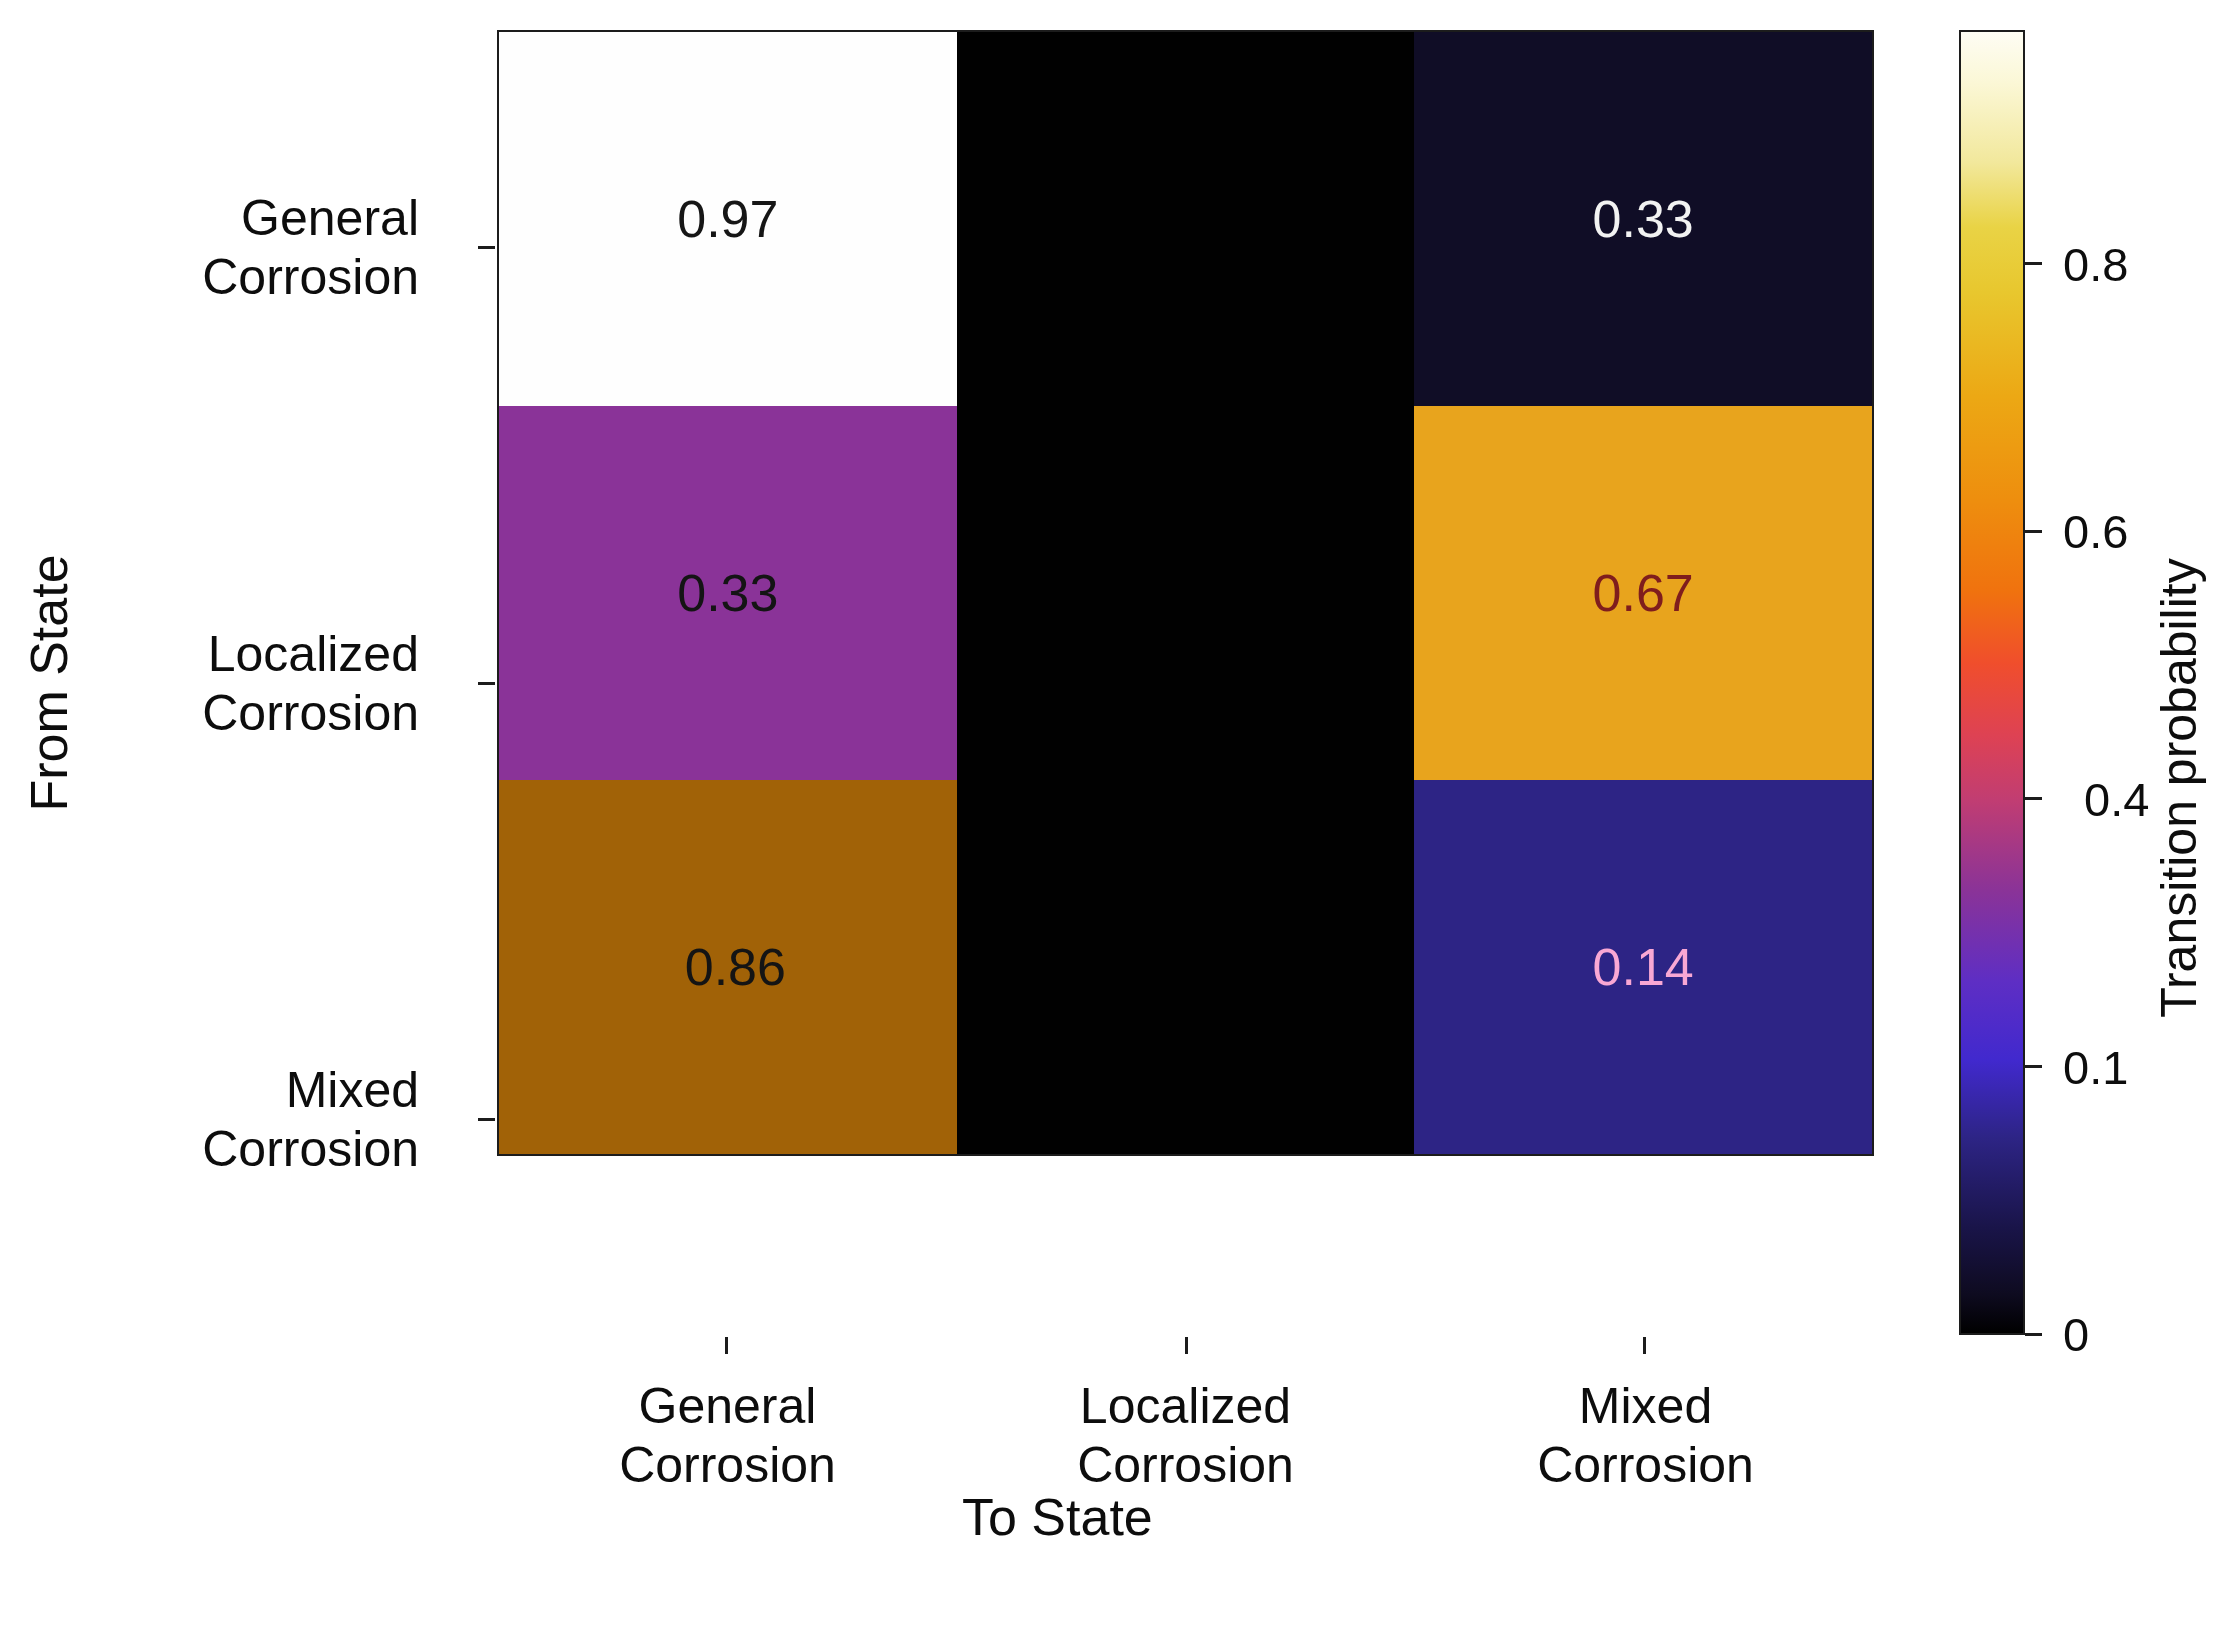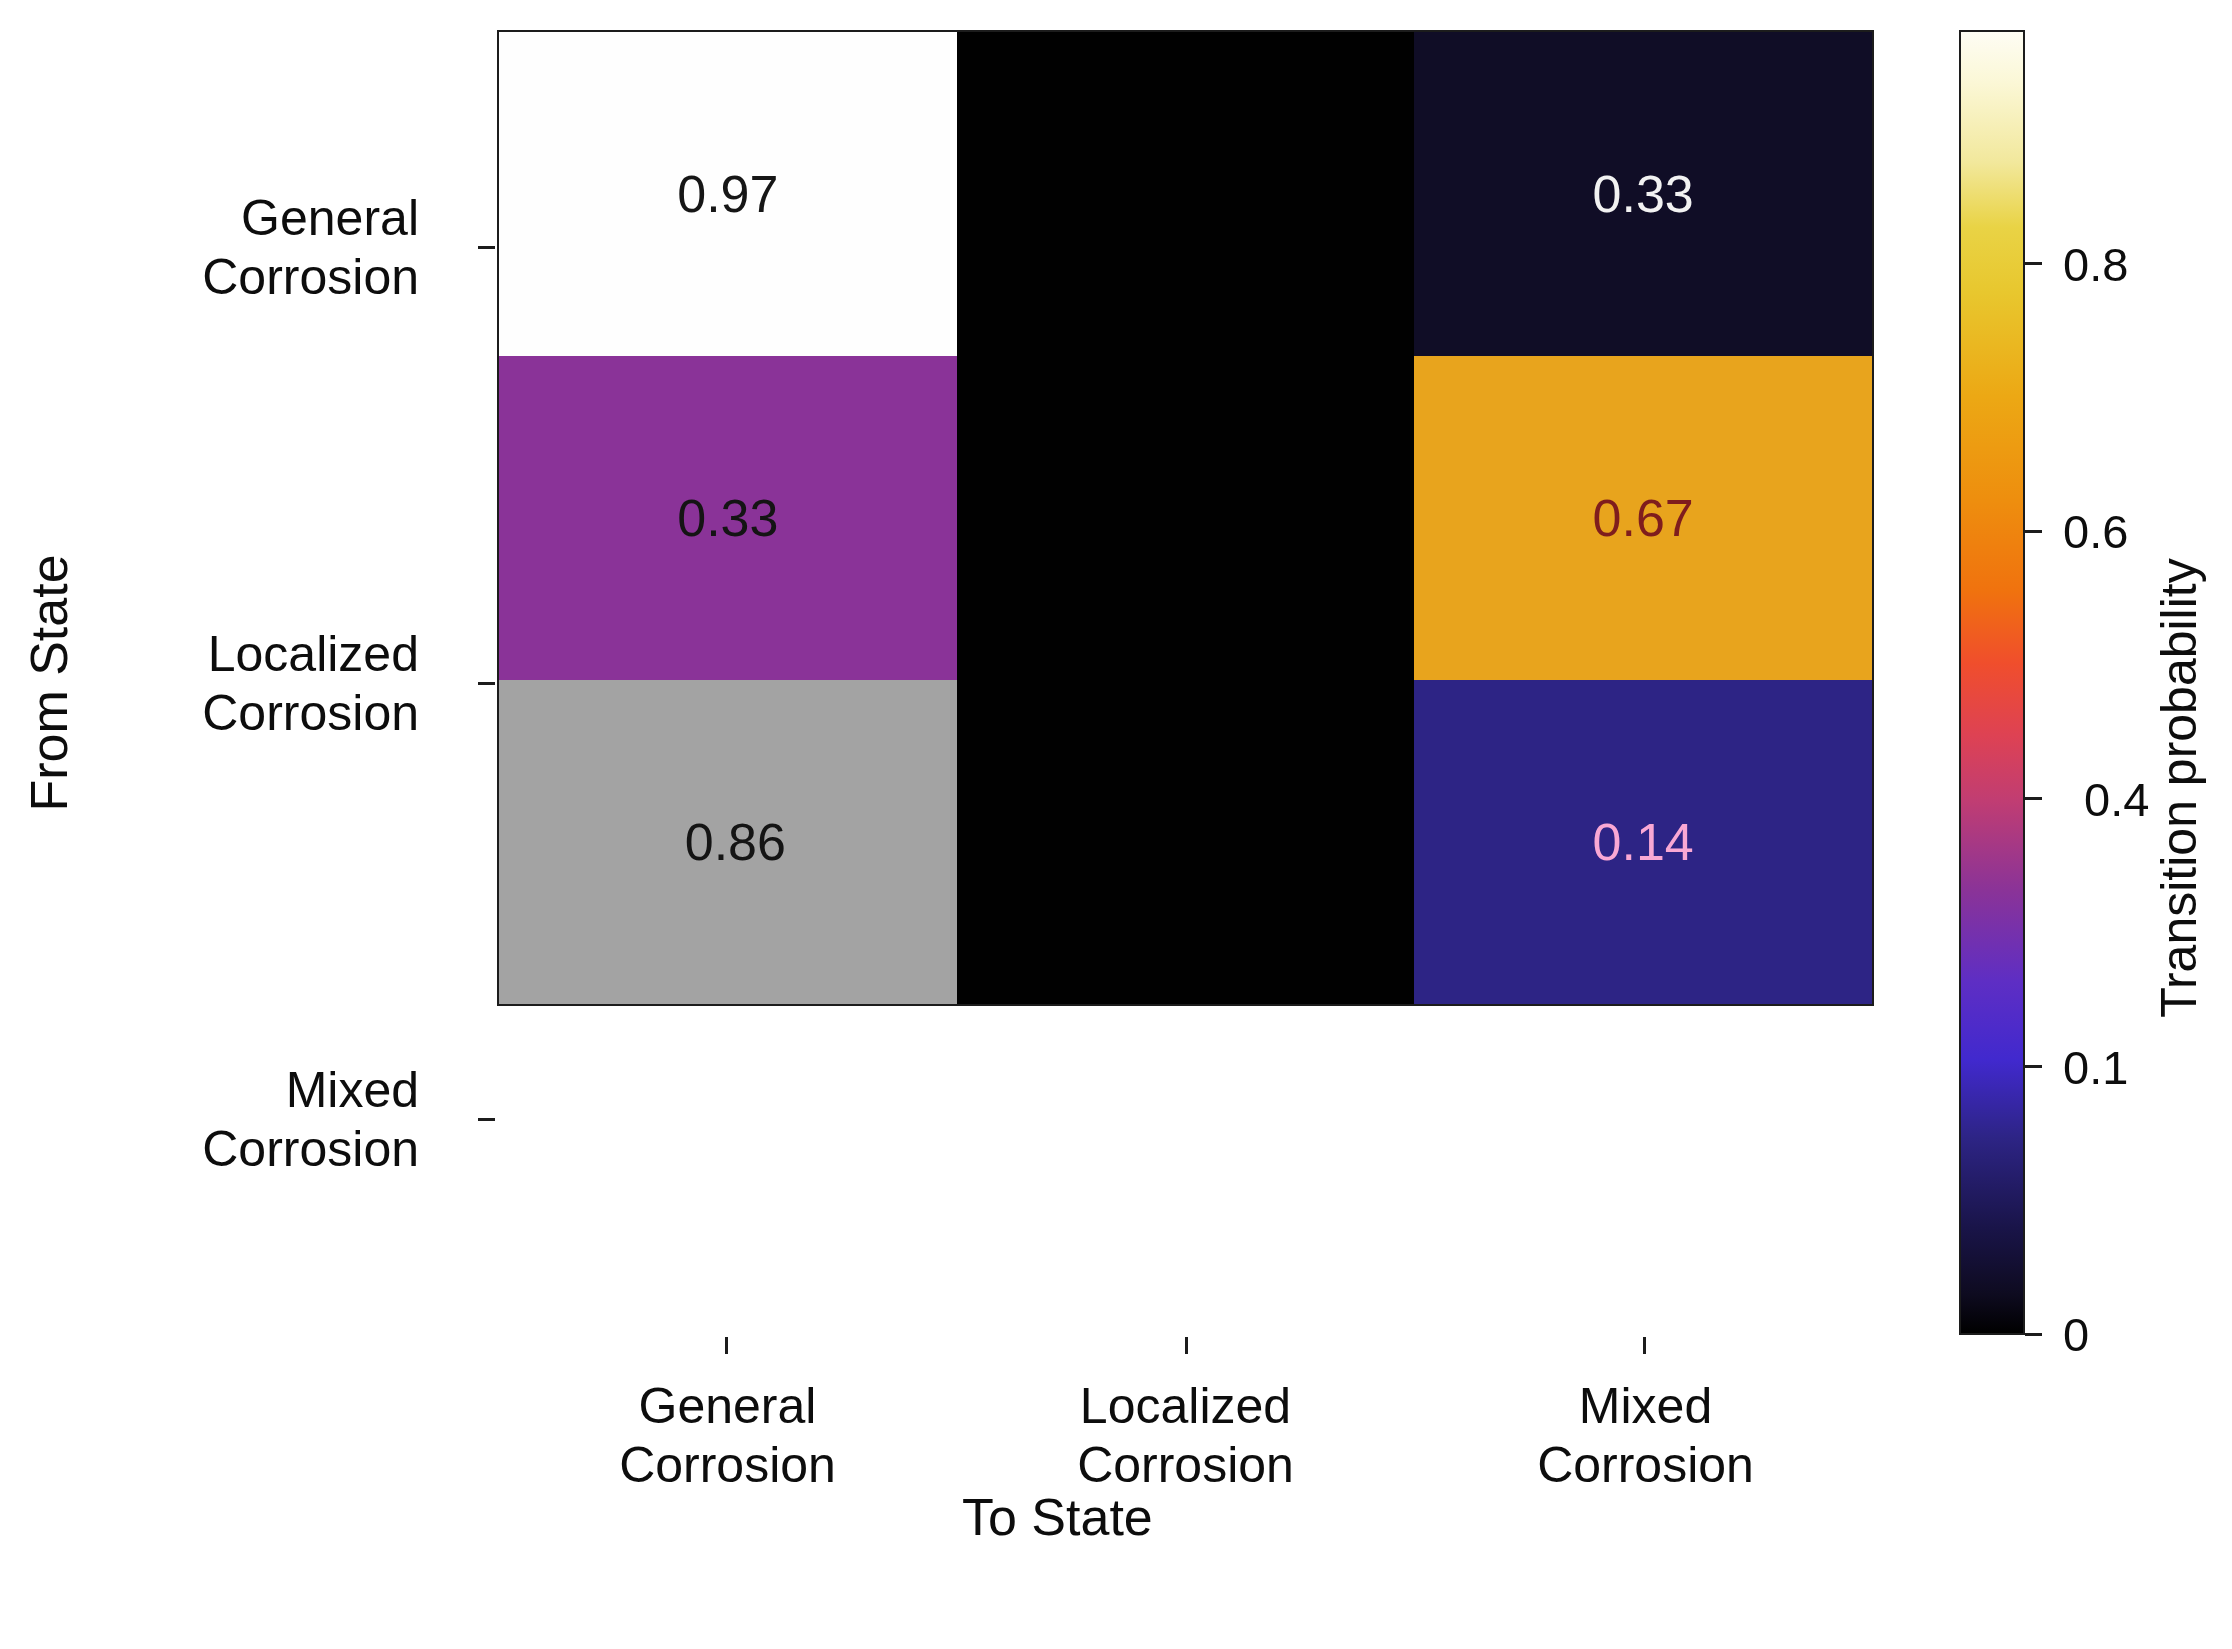--- a/index.html
+++ b/index.html
@@ -9,21 +9,21 @@
     height: 1650px;
     background: #ffffff;
     font-family: "Liberation Sans", "DejaVu Sans", sans-serif;
     color: #0d0d0d;
     overflow: hidden;
   }
   
   .plot {
     position: absolute;
     left: 497px; top: 29.6px;
-    width: 1377px; height: 976px;
+    width: 1377px; height: 1126px;
     border: 2.7px solid #1c1c1c;
     box-sizing: border-box;
     display: grid;
     grid-template-columns: repeat(3, 1fr);
     grid-template-rows: repeat(3, 1fr);
   }
   .cell {
     display: flex;
     align-items: center;
     justify-content: center;
@@ -112,21 +112,21 @@
       </div>
     <div class="cell" style="background: rgb(138, 51, 152); color: rgb(20, 20, 20);">
         <span>0.33</span>
       </div>
     <div class="cell" style="background: rgb(1, 1, 1); color: rgb(255, 255, 255);">
         <span></span>
       </div>
     <div class="cell" style="background: rgb(232, 164, 29); color: #7f1d1d;">
         <span>0.67</span>
       </div>
-    <div class="cell" style="background: #a3a3a3; color: rgb(20, 20, 20); padding-left: 15px;">
+    <div class="cell" style="background: #a16207; color: rgb(20, 20, 20); padding-left: 15px;">
         <span>0.86</span>
       </div>
     <div class="cell" style="background: rgb(1, 1, 1); color: rgb(255, 255, 255);">
         <span></span>
       </div>
     <div class="cell" style="background: rgb(45, 36, 133); color: #f9a8d4;">
         <span>0.14</span>
       </div>
   </div>
 

